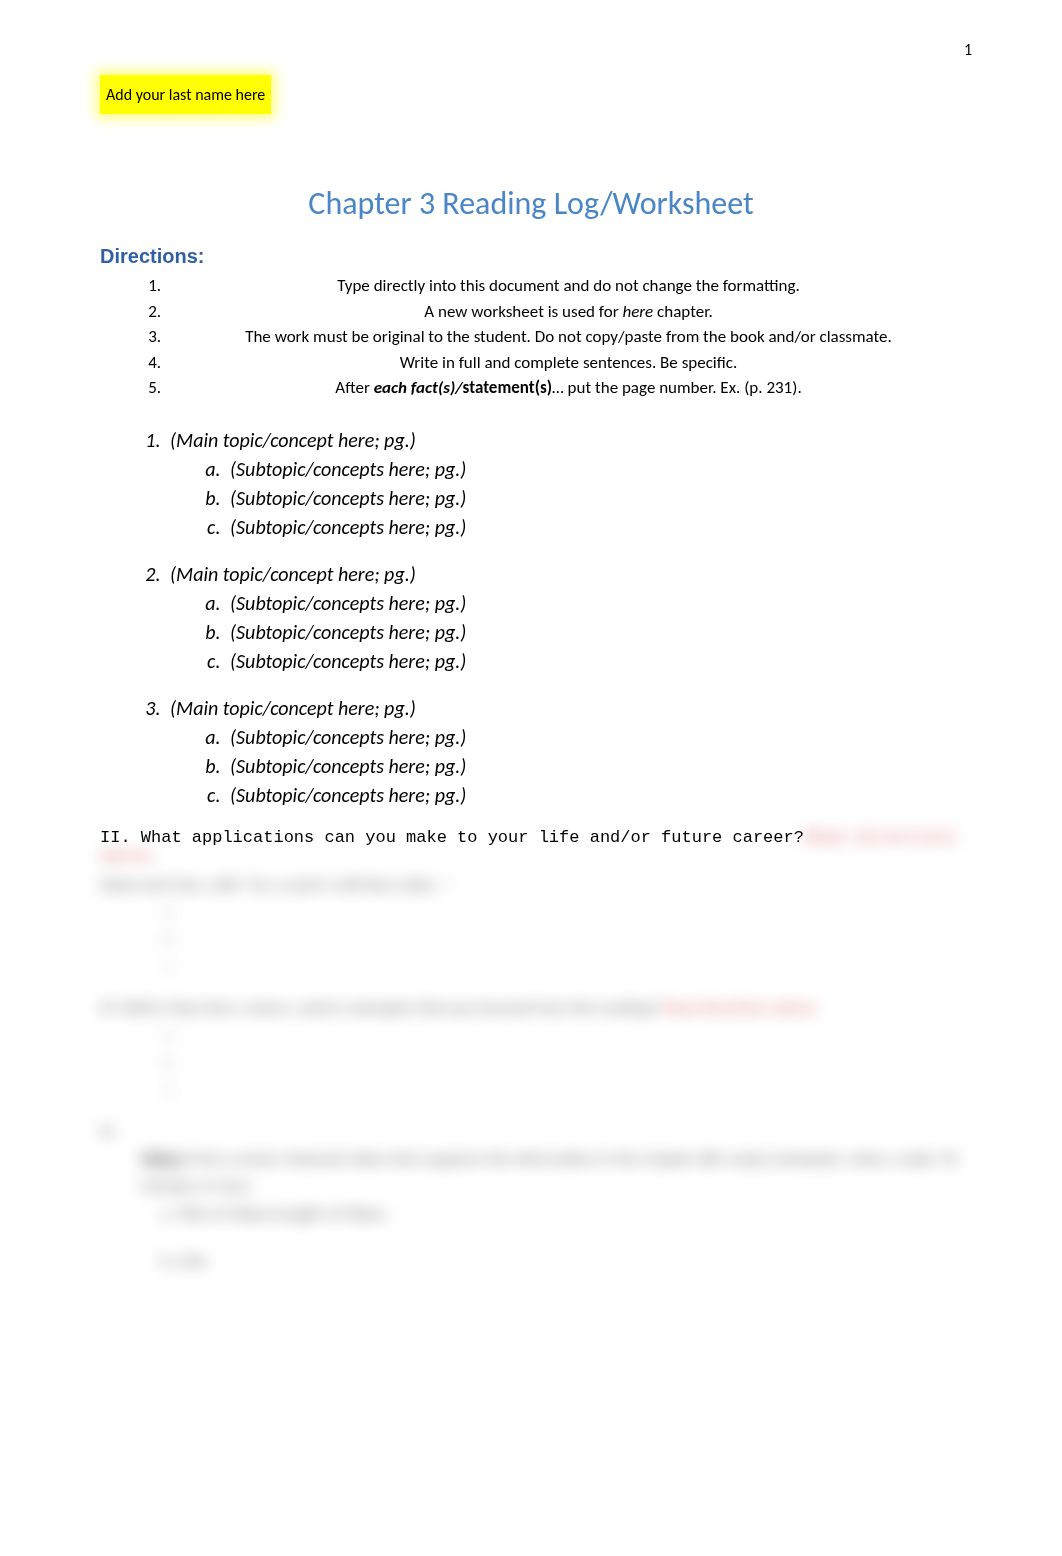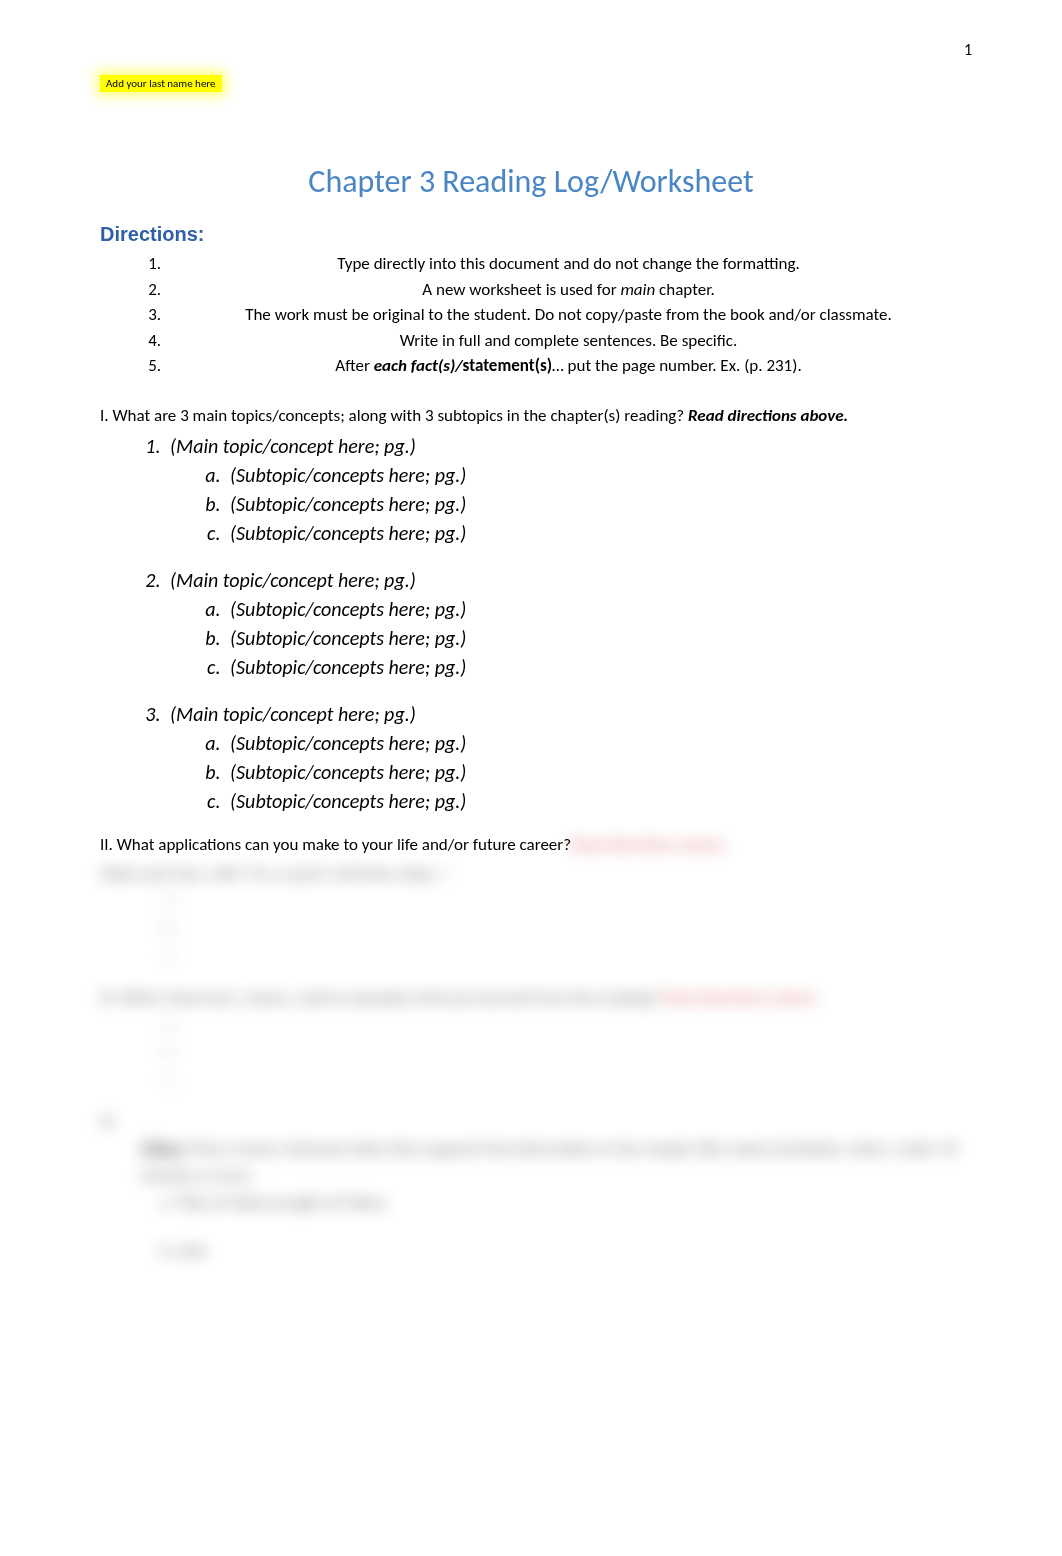--- a/index.html
+++ b/index.html
@@ -27,22 +27,22 @@
       top: 40px;
       right: 90px;
       font-size: 16px;
       color: #000;
     }
     
     .last-name-highlight {
       display: inline-block;
       background: #ffff00;
       box-shadow: 0 0 12px 4px rgba(255, 255, 100, 0.85);
-      padding: 2px 6px;
-      font-size: 11px;
+      padding: 10px 6px;
+      font-size: 16px;
       color: #000;
       margin-top: 35px;
       margin-bottom: 40px;
     }
     
     .document-title {
       text-align: center;
       color: #4a86c5;
       font-size: 32px;
       font-weight: normal;
@@ -115,20 +115,21 @@
       padding-left: 55px;
     }
     
     .subtopics-list li {
       padding-left: 5px;
     }
     
     .section-ii {
       font-size: 17px;
       margin-top: 10px;
+      font-family: Liberation Mono, monospace;
     }
     
     .blurred-section {
       margin-top: 5px;
       filter: blur(8px);
       opacity: 0.6;
       user-select: none;
       font-size: 17px;
       line-height: 1.6;
     }
@@ -166,32 +167,29 @@
   
   <div class="last-name-highlight">Add your last name here</div>
   
   <h1 class="document-title">Chapter 3 Reading Log/Worksheet</h1>
   
   <div class="directions-heading">Directions:</div>
   
   <ol class="directions-list">
     <li>Type directly into this document and do not change the formatting.</li>
     <li>
-      <span>A new worksheet is used for </span><span class="italic">main</span><span> chapter.</span>
+      <span>A new worksheet is used for </span><span class="italic">here</span><span> chapter.</span>
     </li>
     <li>The work must be original to the student. Do not copy/paste from the book and/or classmate.</li>
     <li>Write in full and complete sentences. Be specific.</li>
     <li>
       <span>After </span><span class="bold-italic">each fact(s)/</span><span class="bold">statement(s)</span><span>… put the page number. Ex. (p. 231).</span>
     </li>
   </ol>
   
-  <div class="section-intro">
-    <span>I. What are 3 main topics/concepts; along with 3 subtopics in the chapter(s) reading? </span><span class="bold-italic">Read directions above.</span>
-  </div>
   
   <ol class="topics-list">
     <li>
       <span>(Main topic/concept here; pg.)</span>
       <ol class="subtopics-list">
         <li>(Subtopic/concepts here; pg.)</li>
         <li>(Subtopic/concepts here; pg.)</li>
         <li>(Subtopic/concepts here; pg.)</li>
       </ol>
     </li>

